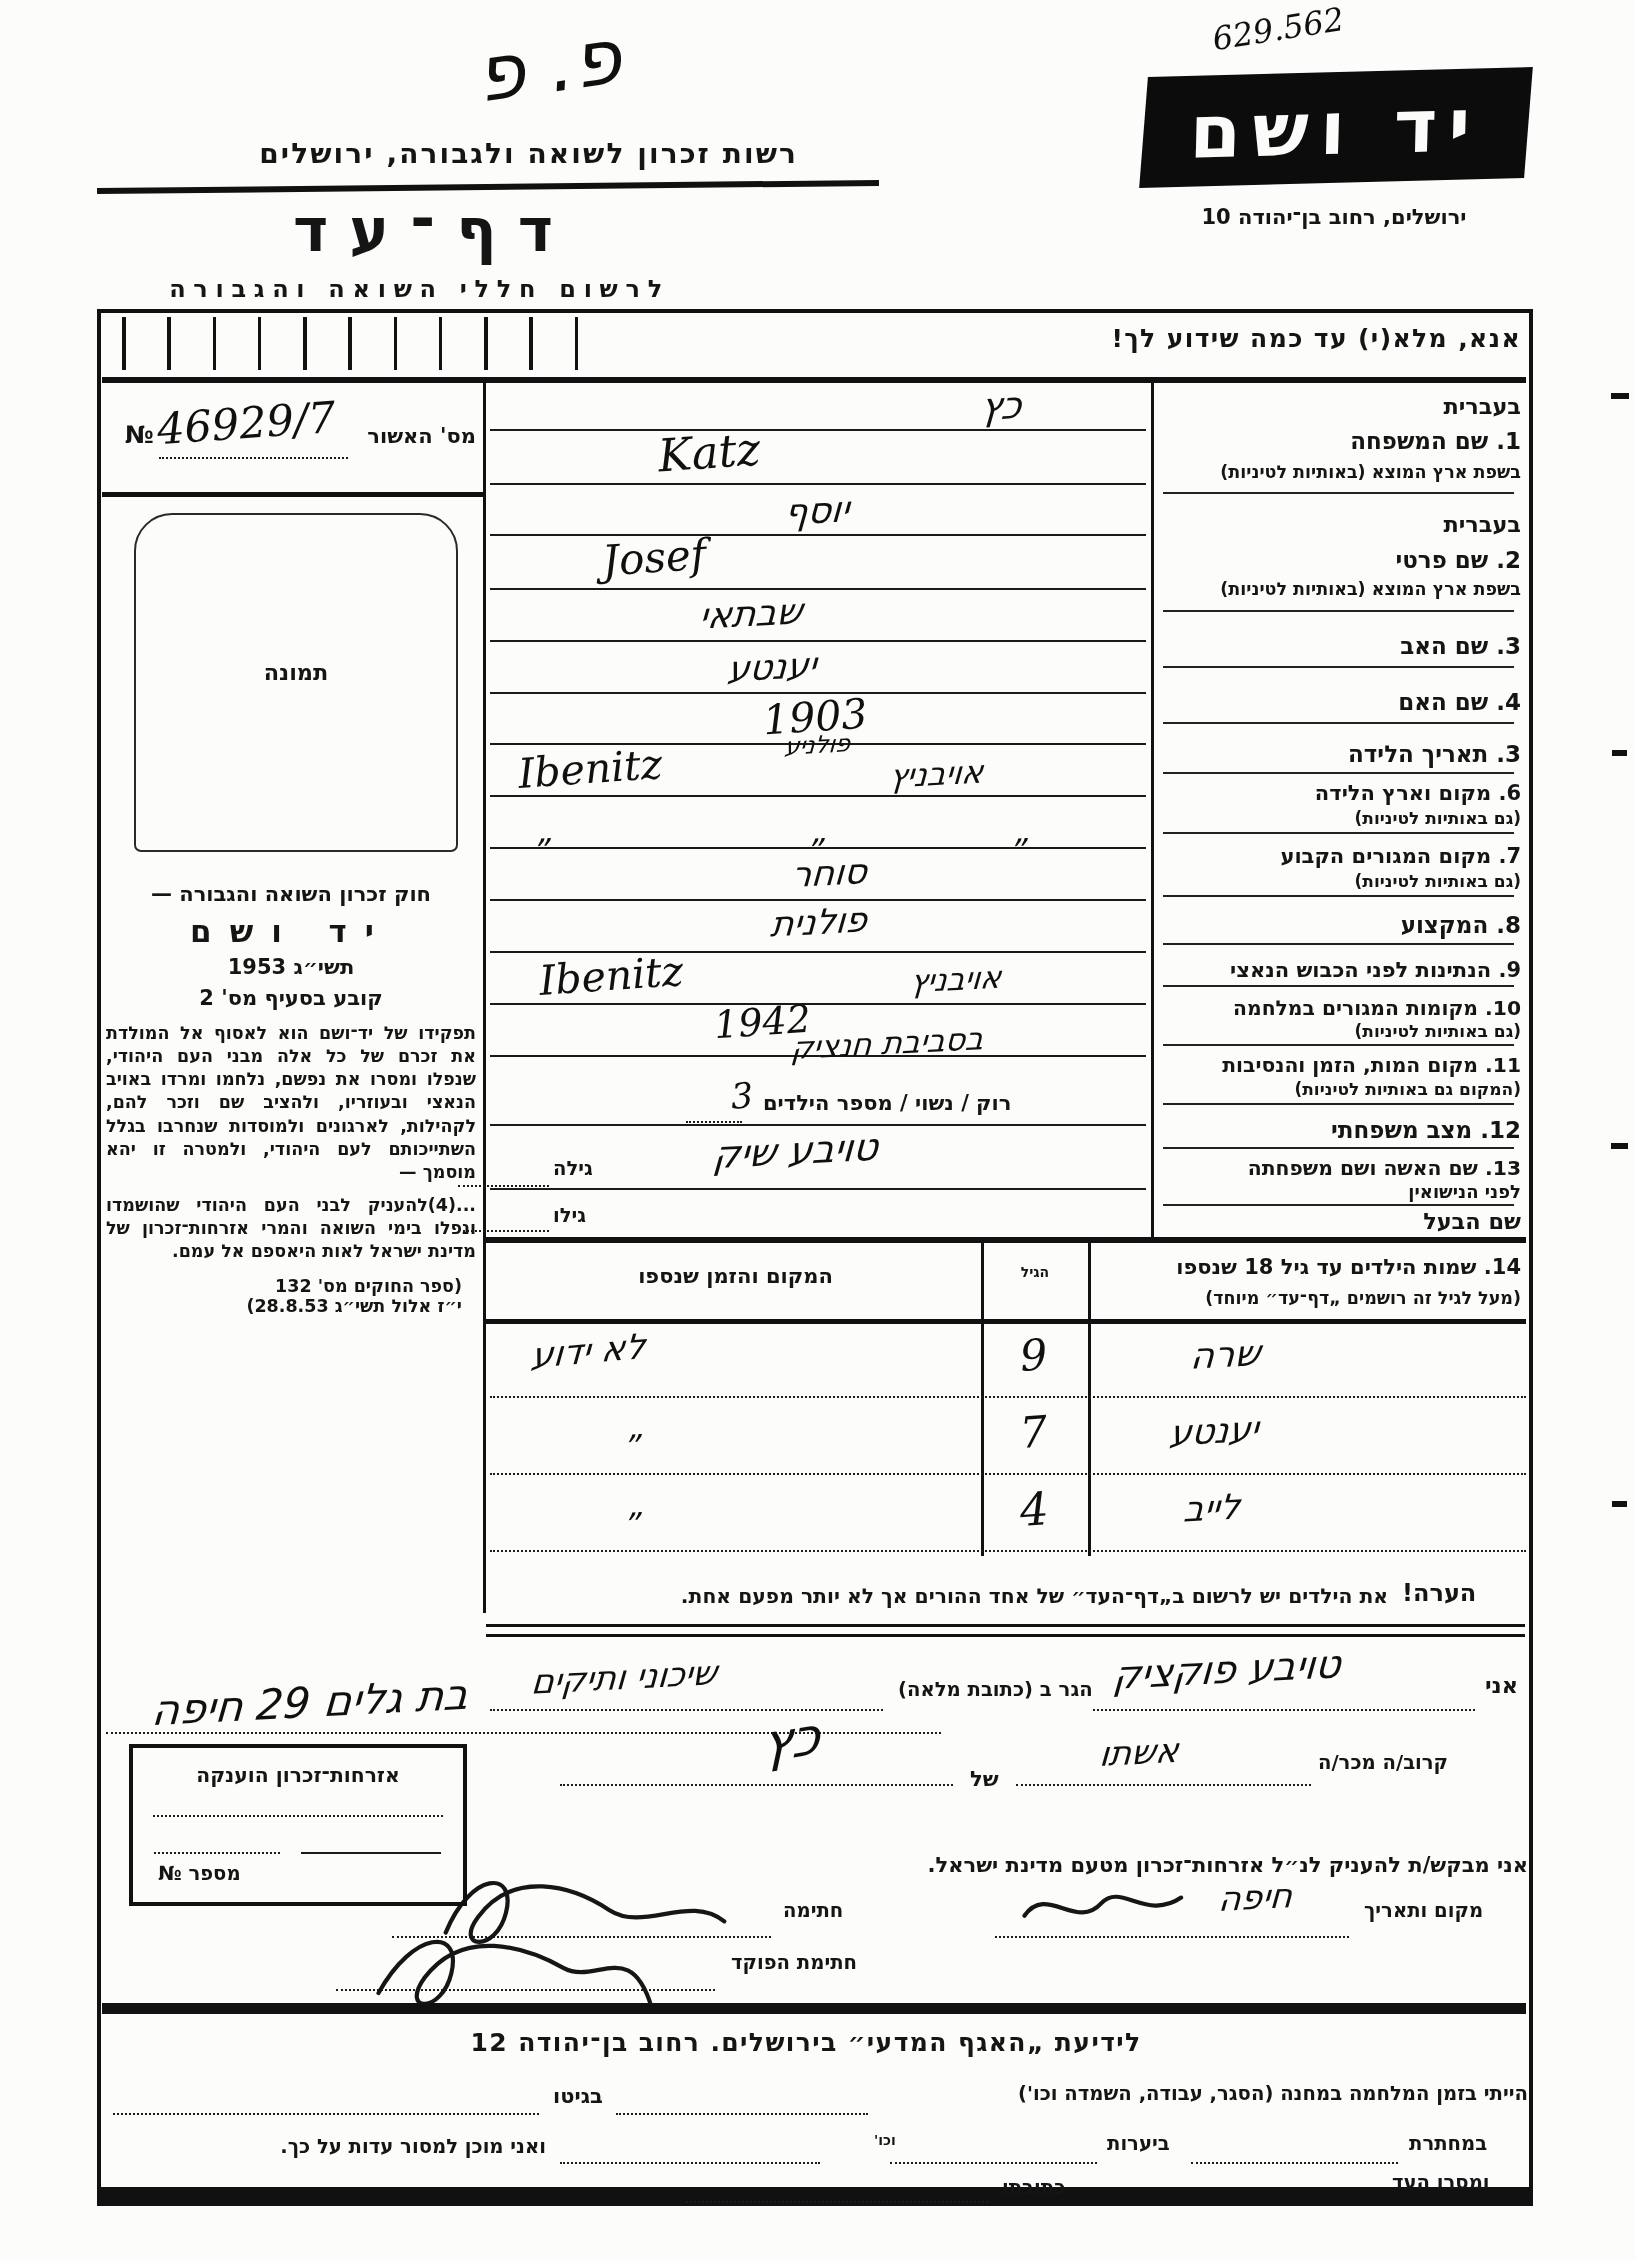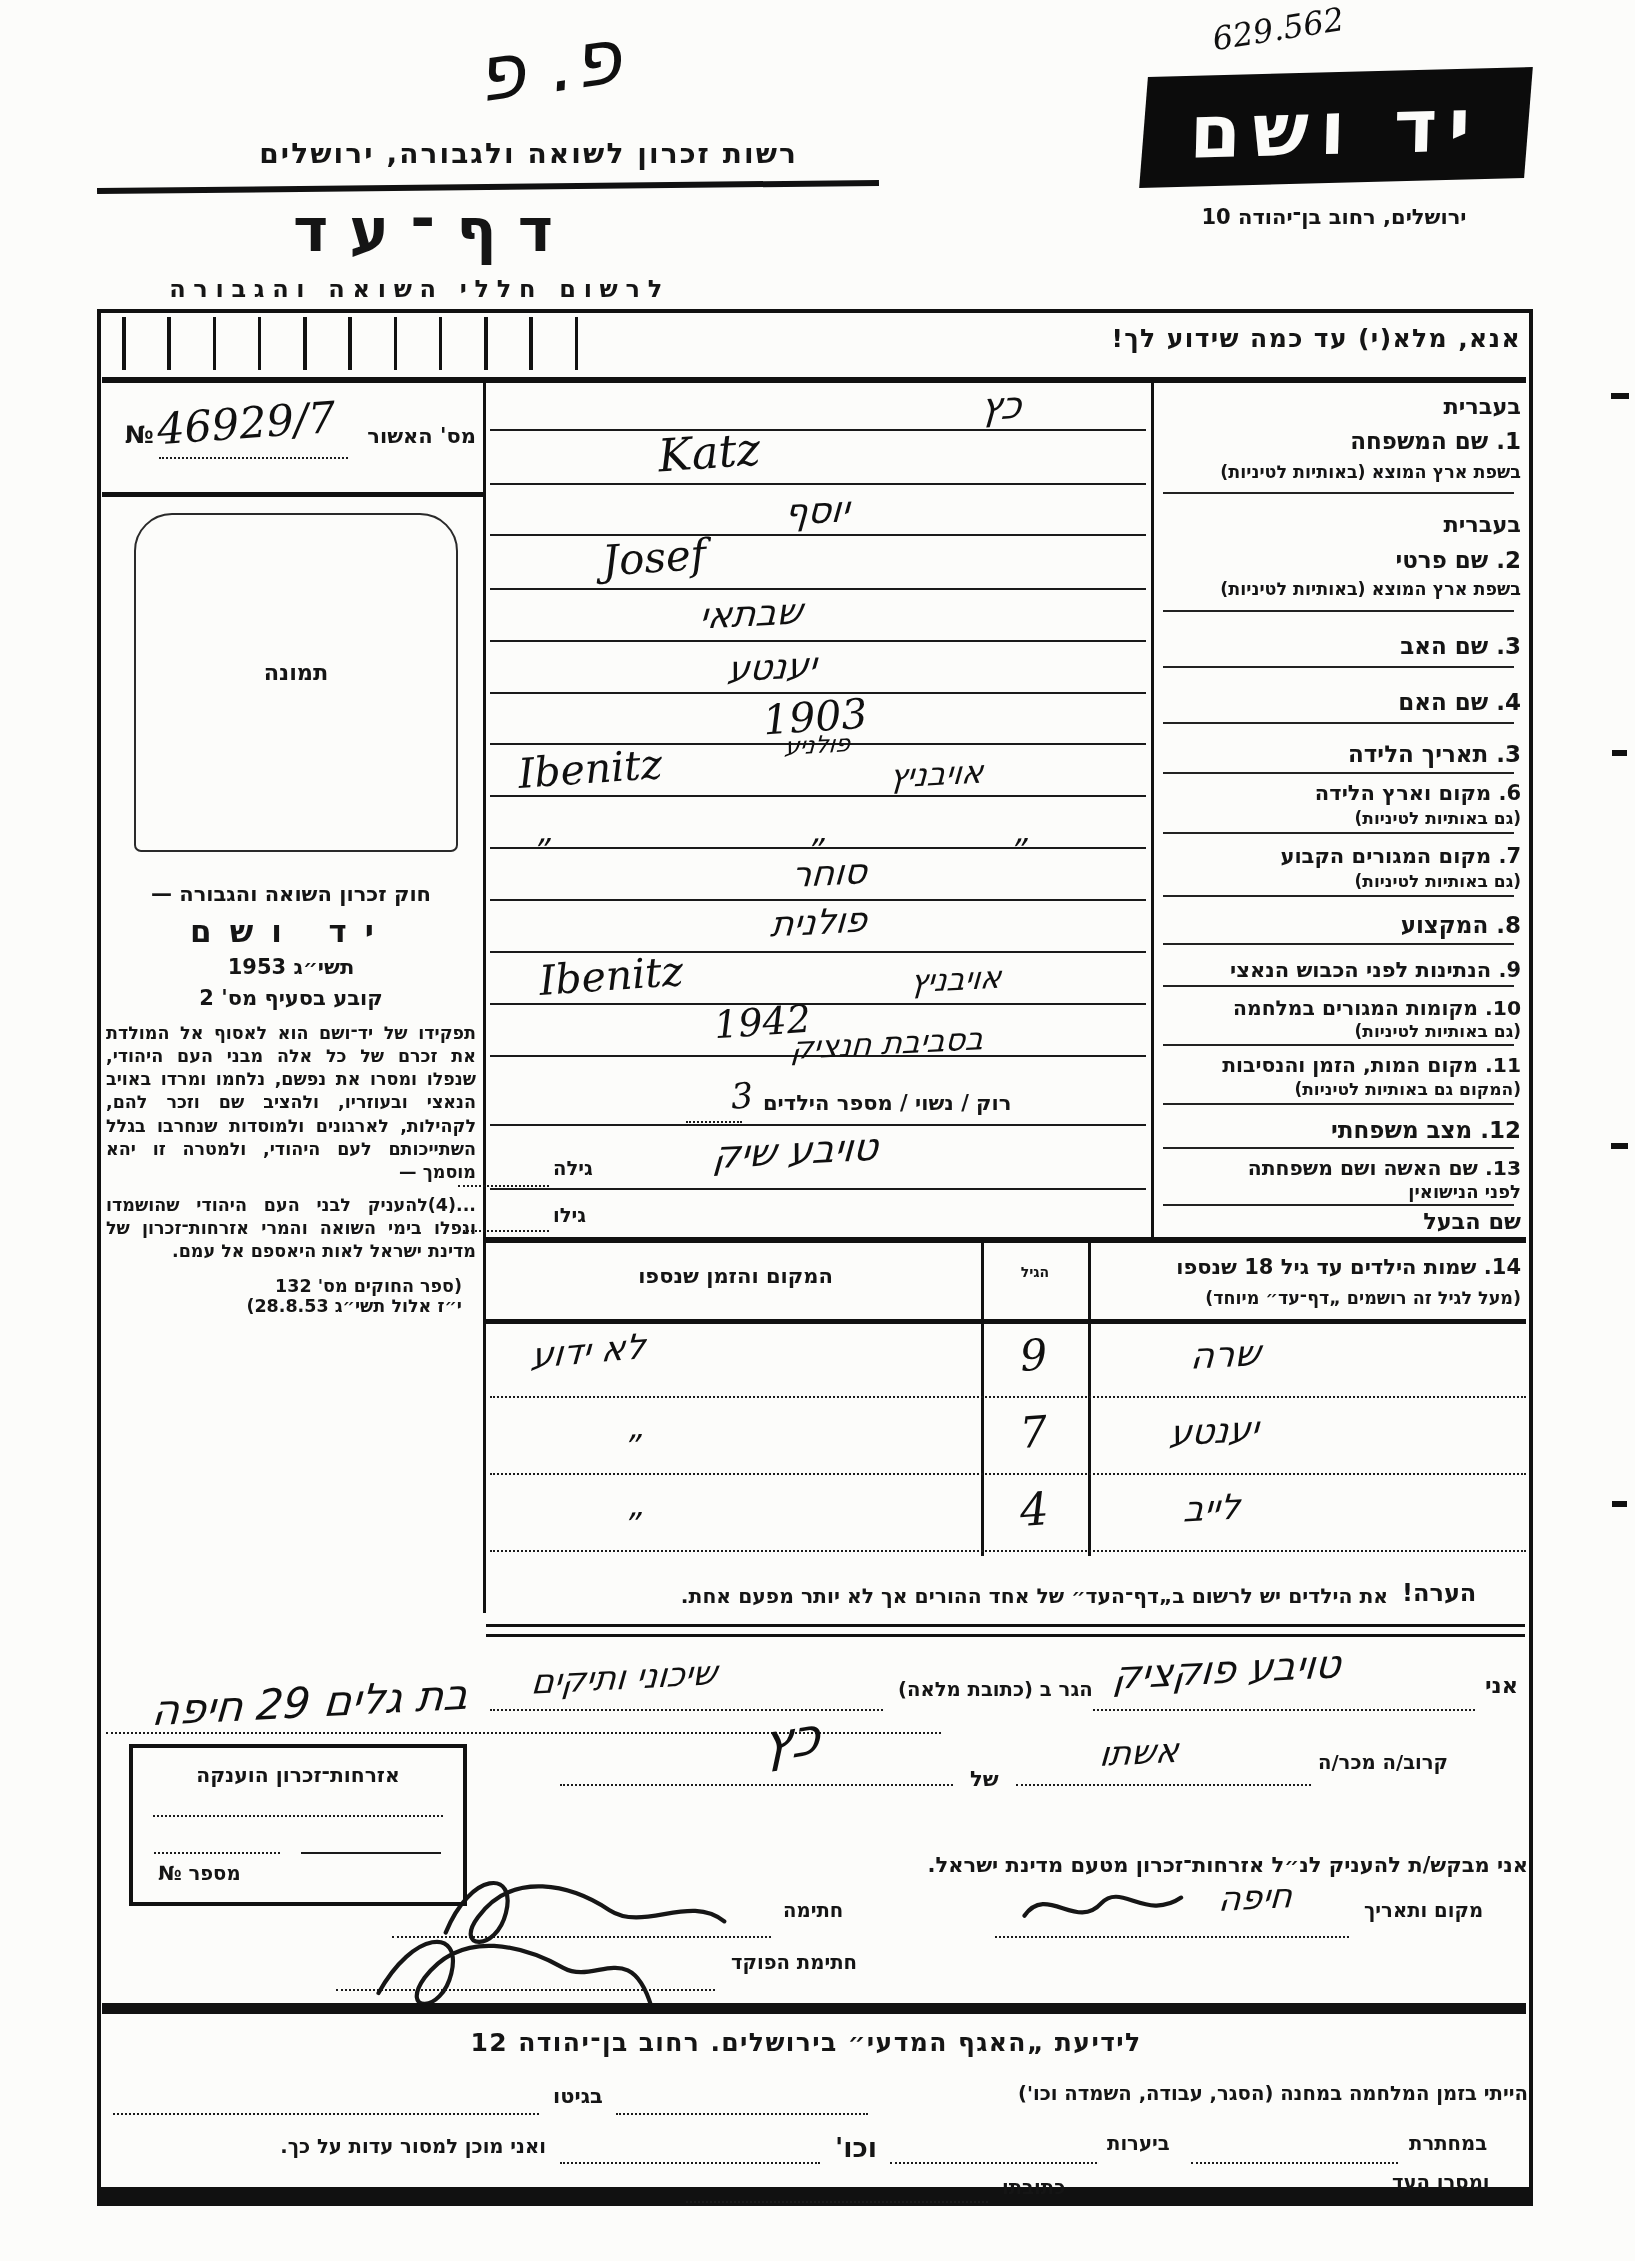--- a/index.html
+++ b/index.html
@@ -287,21 +287,21 @@
 
   <div class="abs b rt" style="left:884px;top:2082px;width:645px;font-size:19.6px;">הייתי בזמן המלחמה במחנה (הסגר, עבודה, השמדה וכו')</div>
   <div class="abs dots" style="left:617px;top:2113px;width:252px;"></div>
   <div class="abs b" style="left:554px;top:2084px;font-size:21px;">בגיטו</div>
   <div class="abs dots" style="left:114px;top:2113px;width:426px;"></div>
 
   <div class="abs b" style="left:1410px;top:2132px;font-size:19.6px;">במחתרת</div>
   <div class="abs dots" style="left:1192px;top:2162px;width:207px;"></div>
   <div class="abs b" style="left:1108px;top:2132px;font-size:19.6px;">ביערות</div>
   <div class="abs dots" style="left:891px;top:2162px;width:207px;"></div>
-  <div class="abs b" style="left:836px;top:2132px;font-size:27px;">וכו'</div>
+  <div class="abs b" style="left:875px;top:2132px;font-size:14px;">וכו'</div>
   <div class="abs dots" style="left:561px;top:2162px;width:260px;"></div>
   <div class="abs b rt" style="left:252px;top:2135px;width:295px;font-size:19.6px;">ואני מוכן למסור עדות על כך.</div>
 
   <div class="abs b" style="left:1393px;top:2171px;font-size:19.6px;">ומסרו העד</div>
   <div class="abs b" style="left:1003px;top:2176px;font-size:19.6px;">כתובתו</div>
   <div class="abs dots" style="left:687px;top:2201px;width:302px;"></div>
 
 </div>
 
 

